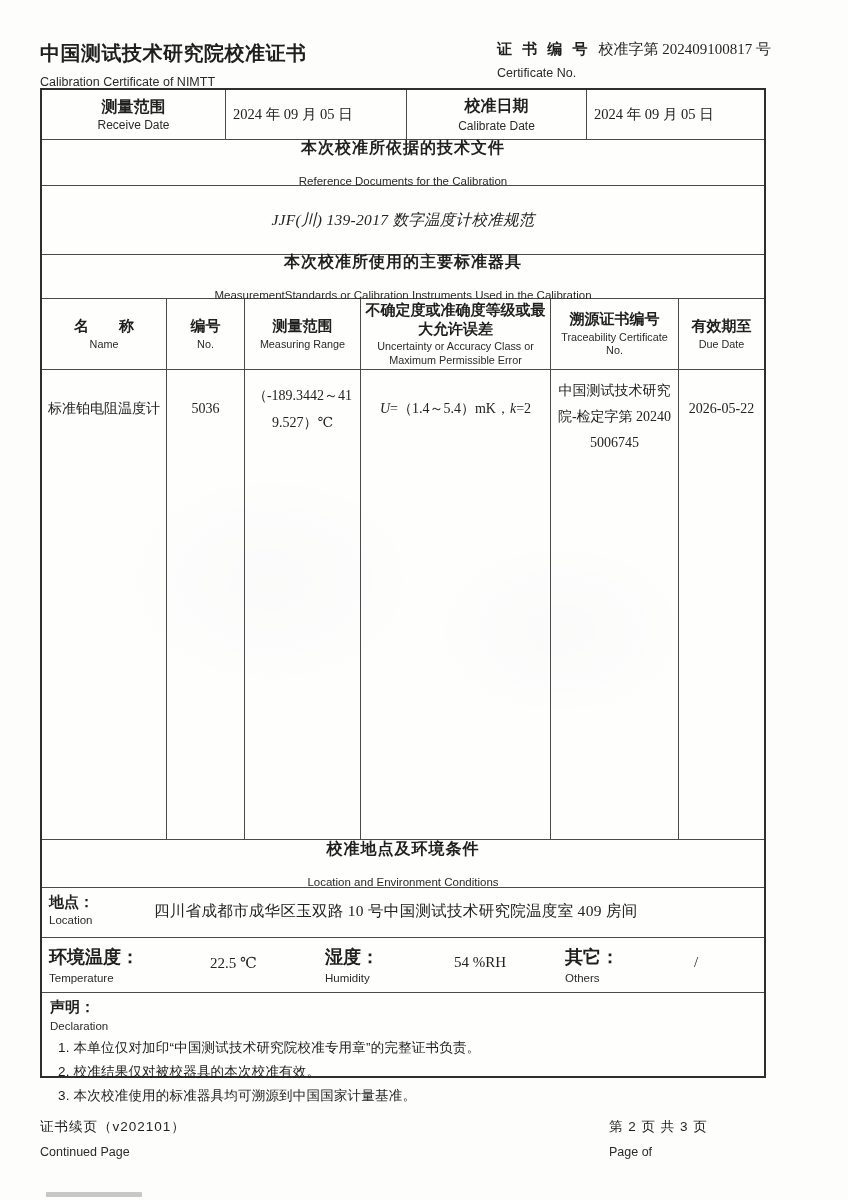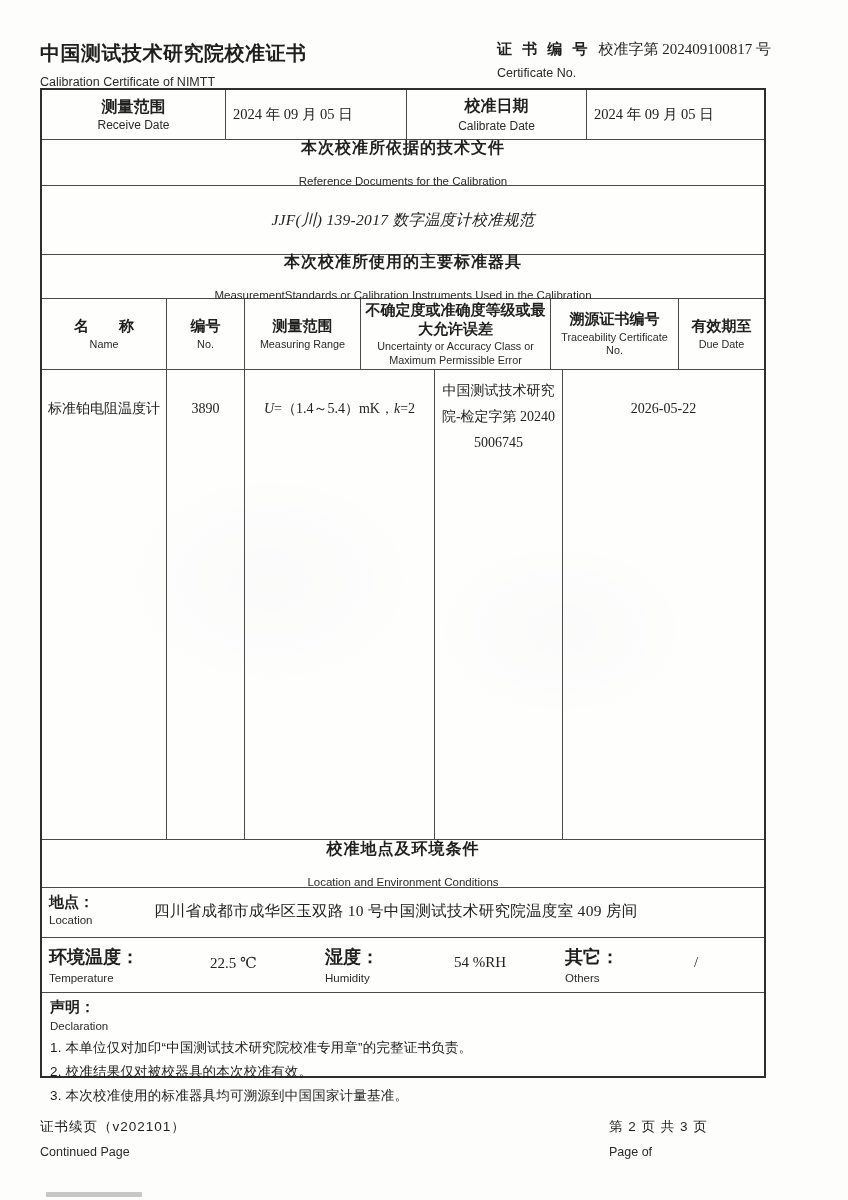--- a/index.html
+++ b/index.html
@@ -96,21 +96,21 @@
   .envitem-label .en { font-size:11.5px; margin-top:3px; display:block; }
   .envval { position:absolute; top:16px; font-size:15px; }
   .lab-temp { left:7px; } .v-temp { left:168px; }
   .lab-hum { left:283px; } .v-hum { left:412px; }
   .lab-oth { left:523px; } .v-oth { left:652px; }
 
   
   .row-decl { height:84px; display:block; padding:5px 8px; }
   .decl-zh { font-size:15px; }
   .decl-en { font-size:11.5px; margin-top:3px; }
-  .decl-item { font-size:13.5px; line-height:24px; color:#1c1c1c; letter-spacing:0.2px; }
+  .decl-item { font-size:13.5px; line-height:24px; color:#1c1c1c; letter-spacing:0.2px;margin-left:8px; }
   .decl-list { margin-top:4px; }
 
   
   .doc-footer { position:absolute; top:1118px; left:40px; right:44px; height:50px; }
   .foot-left { position:absolute; left:0; top:0; }
   .foot-right { position:absolute; left:569px; top:0; }
   .foot-zh { font-size:13.5px; letter-spacing:1px; }
   .foot-en { font-size:12.5px; margin-top:9px; }
 
   .scan-bar { position:absolute; left:46px; top:1192px; width:96px; height:5px;
@@ -192,21 +192,24 @@
         <div class="zh-label">有效期至</div>
         <div class="en">Due Date</div>
       </div>
     </div>
 
     <div class="trow row-stddata">
       <div class="cell dcell c0 pt-name">
         <span class="val">标准铂电阻温度计</span>
       </div>
       <div class="cell dcell c1 pt-no">
-        <span class="val">3890</span>
+        <span class="val">5036</span>
+      </div>
+      <div class="cell dcell c2 pt-range">
+        <span class="val">（-189.3442～419.527）℃</span>
       </div>
       <div class="cell dcell c3 pt-unc">
         <span class="val"><span class="ital">U</span><span>=（1.4～5.4）mK，</span><span class="ital">k</span><span>=2</span></span>
       </div>
       <div class="cell dcell c4 pt-trace">
         <span class="val">中国测试技术研究院-检定字第 202405006745</span>
       </div>
       <div class="cell dcell c5 pt-due">
         <span class="val">2026-05-22</span>
       </div>

